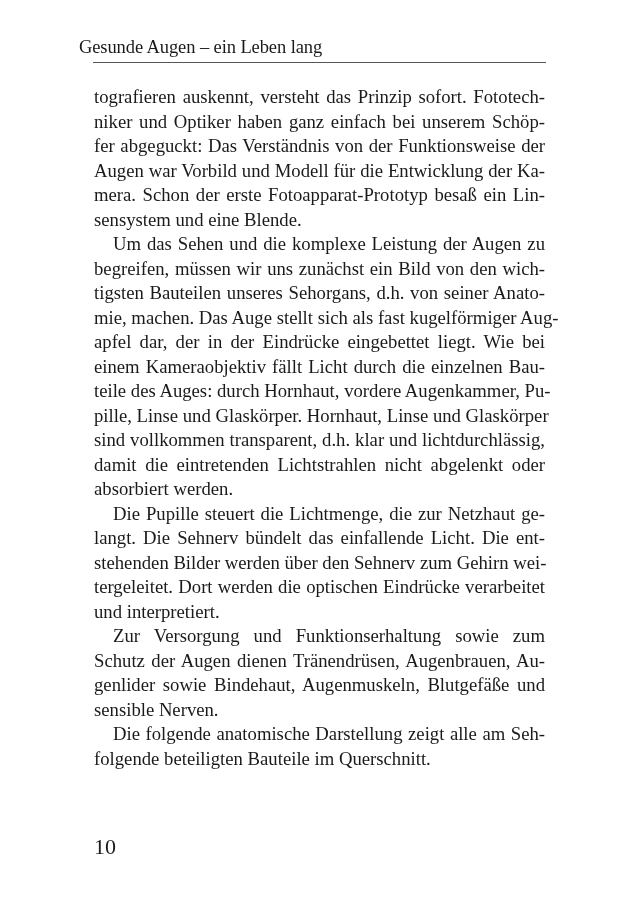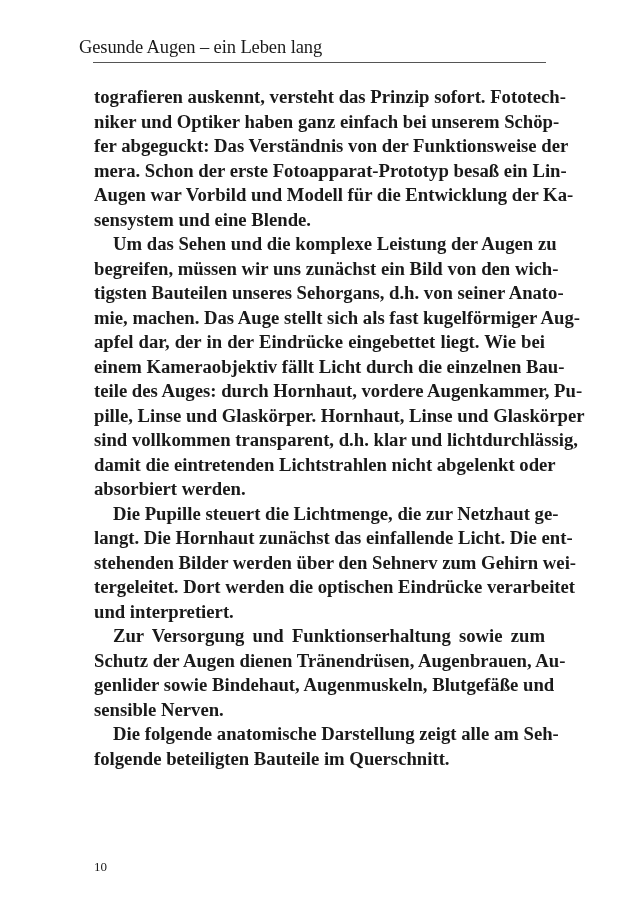--- a/index.html
+++ b/index.html
@@ -39,70 +39,69 @@
       width: 451px;
       font-size: 18.7px;
       line-height: 24.5px;
     }
     .line {
       display: block;
       white-space: nowrap;
       text-align: justify;
       text-align-last: justify;
       height: 24.5px;
-      font-weight: bold;
     }
     .line.last {
       text-align-last: left;
     }
     .line.indent {
       padding-left: 19px;
     }
     .para {
       display: block;
     }
     .page-number {
       position: absolute;
       left: 94px;
-      top: 856px;
-      font-size: 13px;
+      top: 836px;
+      font-size: 22px;
       line-height: 22px;
     }
   </style>
 </head>
 <body>
 
 <div class="running-head">Gesunde Augen – ein Leben lang</div>
 <div class="head-rule"></div>
 
 <div class="body-text">
   <div class="para">
     <span class="line">tografieren auskennt, versteht das Prinzip sofort. Fototech-</span>
     <span class="line">niker und Optiker haben ganz einfach bei unserem Schöp-</span>
     <span class="line">fer abgeguckt: Das Verständnis von der Funktionsweise der</span>
+    <span class="line">Augen war Vorbild und Modell für die Entwicklung der Ka-</span>
     <span class="line">mera. Schon der erste Fotoapparat-Prototyp besaß ein Lin-</span>
-    <span class="line">Augen war Vorbild und Modell für die Entwicklung der Ka-</span>
     <span class="line last">sensystem und eine Blende.</span>
   </div>
   <div class="para">
     <span class="line indent">Um das Sehen und die komplexe Leistung der Augen zu</span>
     <span class="line">begreifen, müssen wir uns zunächst ein Bild von den wich-</span>
     <span class="line">tigsten Bauteilen unseres Sehorgans, d.h. von seiner Anato-</span>
     <span class="line">mie, machen. Das Auge stellt sich als fast kugelförmiger Aug-</span>
     <span class="line">apfel dar, der in der Eindrücke eingebettet liegt. Wie bei</span>
     <span class="line">einem Kameraobjektiv fällt Licht durch die einzelnen Bau-</span>
     <span class="line">teile des Auges: durch Hornhaut, vordere Augenkammer, Pu-</span>
     <span class="line">pille, Linse und Glaskörper. Hornhaut, Linse und Glaskörper</span>
     <span class="line">sind vollkommen transparent, d.h. klar und lichtdurchlässig,</span>
     <span class="line">damit die eintretenden Lichtstrahlen nicht abgelenkt oder</span>
     <span class="line last">absorbiert werden.</span>
   </div>
   <div class="para">
     <span class="line indent">Die Pupille steuert die Lichtmenge, die zur Netzhaut ge-</span>
-    <span class="line">langt. Die Hornhaut zunächst das einfallende Licht. Die ent-</span>
+    <span class="line">langt. Die Sehnerv bündelt das einfallende Licht. Die ent-</span>
     <span class="line">stehenden Bilder werden über den Sehnerv zum Gehirn wei-</span>
     <span class="line">tergeleitet. Dort werden die optischen Eindrücke verarbeitet</span>
     <span class="line last">und interpretiert.</span>
   </div>
   <div class="para">
     <span class="line indent">Zur Versorgung und Funktionserhaltung sowie zum</span>
     <span class="line">Schutz der Augen dienen Tränendrüsen, Augenbrauen, Au-</span>
     <span class="line">genlider sowie Bindehaut, Augenmuskeln, Blutgefäße und</span>
     <span class="line last">sensible Nerven.</span>
   </div>

